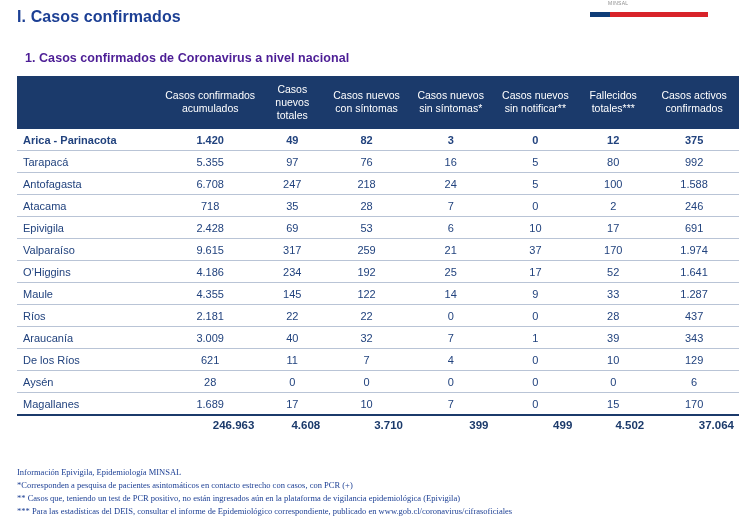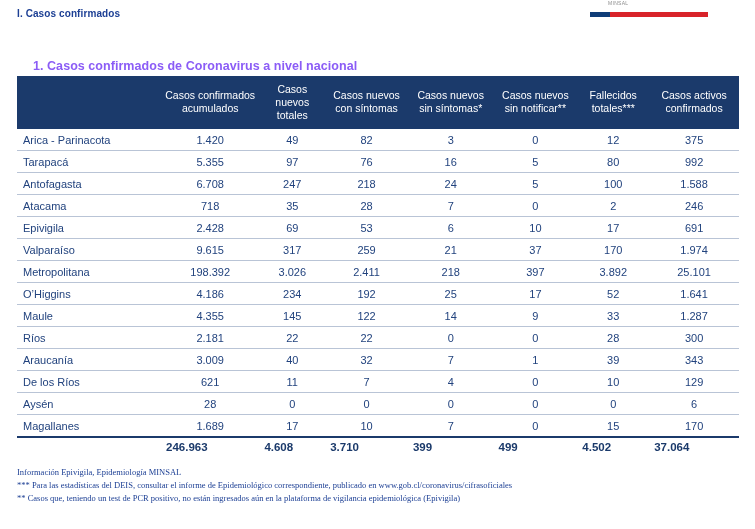--- a/index.html
+++ b/index.html
@@ -53,33 +53,33 @@
     width: 20px;
     height: 5px;
     background: #0f3c77;
   }
 
   h1.section-title {
     position: absolute;
     top: 8px;
     left: 17px;
     margin: 0;
-    font-size: 10px;
+    font-size: 16px;
     font-weight: bold;
     color: #1c3f94;
     letter-spacing: 0.1px;
   }
   h2.sub-title {
     position: absolute;
     top: 43px;
     left: 17px;
-    margin: 16px;
+    margin: 8px;
     font-size: 12.5px;
     font-weight: bold;
-    color: #8b5cf6;
+    color: #4c1d95;
     letter-spacing: 0.05px;
     text-align: center;
   }
 
   table.data {
     position: absolute;
     top: 76px;
     left: 17px;
     width: 722px;
     border-collapse: collapse;
@@ -107,24 +107,25 @@
     text-align: center;
     font-size: 11px;
     color: #22437e;
   }
   table.data tbody td.region {
     text-align: left;
     padding-left: 6px;
   }
   table.data tbody tr:first-child td {
     border-top: none;
+    font-weight: bold;
   }
   table.data tfoot td {
     font-weight: bold;
-    text-align: left;
+    text-align: right;
     font-size: 11.5px;
     color: #1b3a6b;
     padding: 3px 5px 2px 5px;
     border-top: 2px solid #1b3a6b;
   }
   table.data tfoot td.region {
     text-align: left;
     padding-left: 6px;
   }
 
@@ -224,30 +225,20 @@
         <td class="region">Valparaíso</td>
         <td>9.615</td>
         <td>317</td>
         <td>259</td>
         <td>21</td>
         <td>37</td>
         <td>170</td>
         <td>1.974</td>
       </tr>
       <tr>
-        <td class="region">Metropolitana</td>
-        <td>198.392</td>
-        <td>3.026</td>
-        <td>2.411</td>
-        <td>218</td>
-        <td>397</td>
-        <td>3.892</td>
-        <td>25.101</td>
-      </tr>
-      <tr>
         <td class="region">O’Higgins</td>
         <td>4.186</td>
         <td>234</td>
         <td>192</td>
         <td>25</td>
         <td>17</td>
         <td>52</td>
         <td>1.641</td>
       </tr>
       <tr>
@@ -261,21 +252,21 @@
         <td>1.287</td>
       </tr>
       <tr>
         <td class="region">Ríos</td>
         <td>2.181</td>
         <td>22</td>
         <td>22</td>
         <td>0</td>
         <td>0</td>
         <td>28</td>
-        <td>300</td>
+        <td>437</td>
       </tr>
       <tr>
         <td class="region">Araucanía</td>
         <td>3.009</td>
         <td>40</td>
         <td>32</td>
         <td>7</td>
         <td>1</td>
         <td>39</td>
         <td>343</td>
@@ -320,17 +311,18 @@
         <td>399</td>
         <td>499</td>
         <td>4.502</td>
         <td>37.064</td>
       </tr>
     </tfoot>
   </table>
 
   <div class="footnotes">
     <div>Información Epivigila, Epidemiología MINSAL</div>
+    <div>*Corresponden a pesquisa de pacientes asintomáticos en contacto estrecho con casos, con PCR (+)</div>
+    <div>** Casos que, teniendo un test de PCR positivo, no están ingresados aún en la plataforma de vigilancia epidemiológica (Epivigila)</div>
     <div>*** Para las estadísticas del DEIS, consultar el informe de Epidemiológico correspondiente, publicado en www.gob.cl/coronavirus/cifrasoficiales</div>
-    <div>** Casos que, teniendo un test de PCR positivo, no están ingresados aún en la plataforma de vigilancia epidemiológica (Epivigila)</div>
   </div>
 
 </div>
 
 </body></html>

